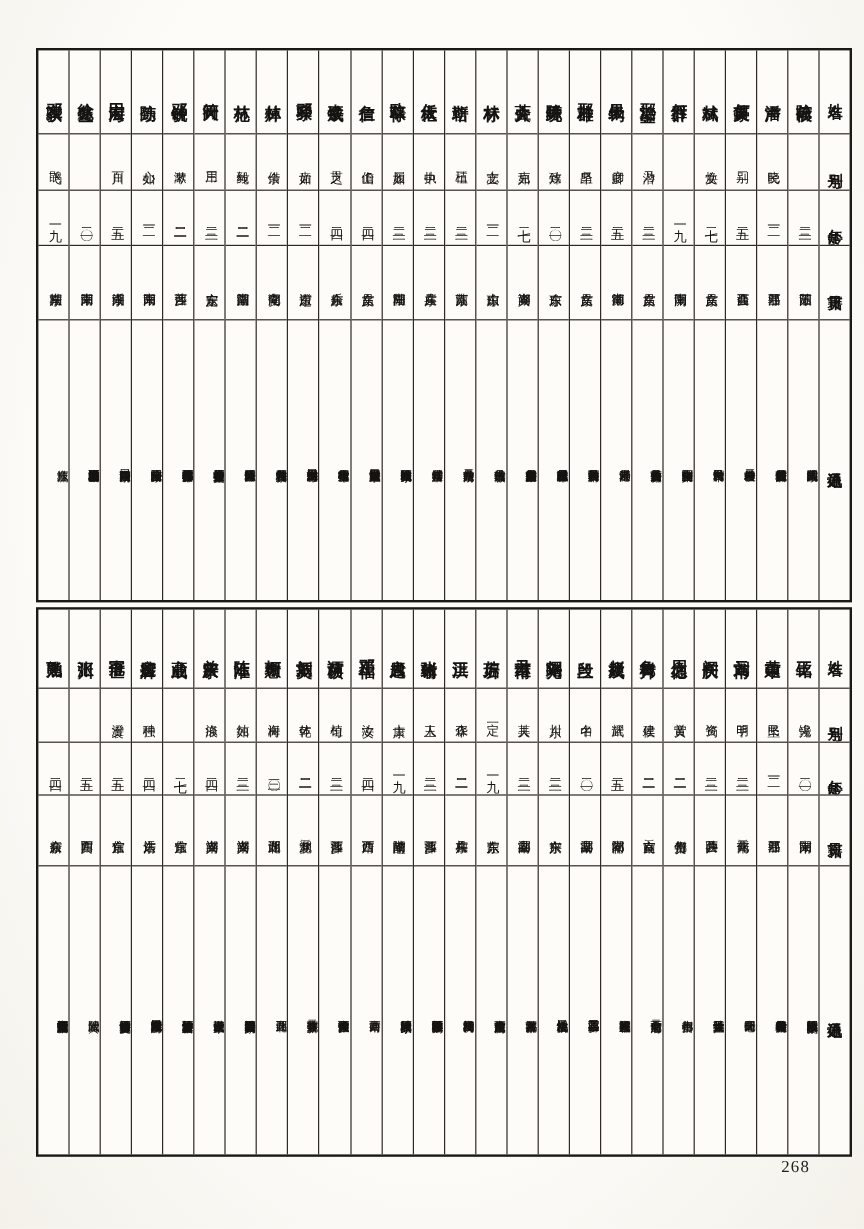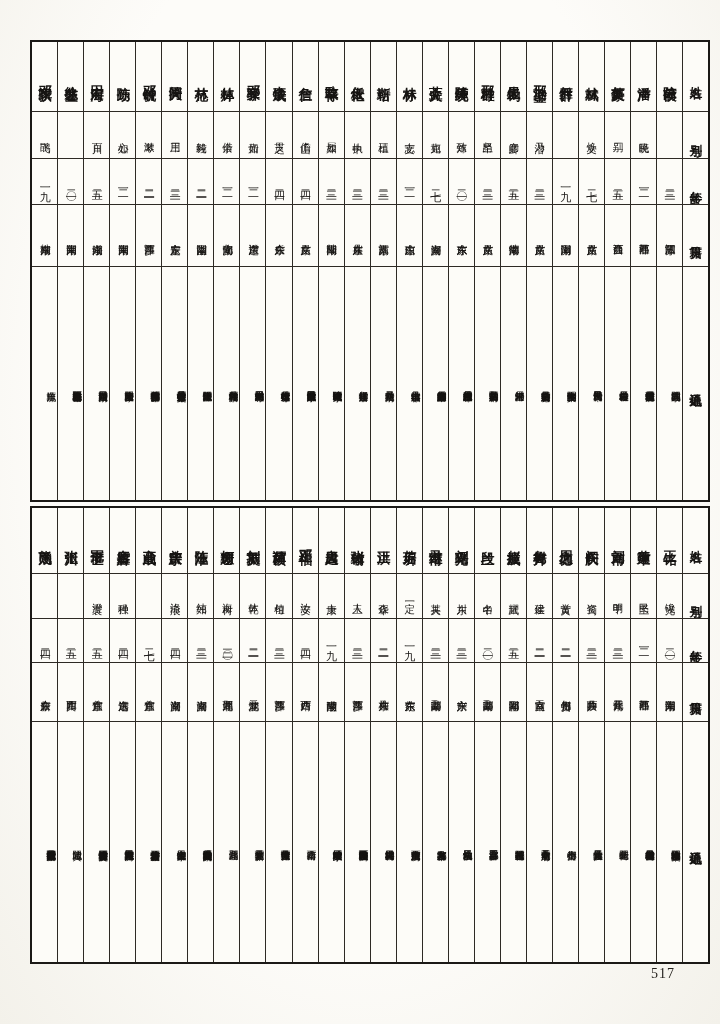--- a/index.html
+++ b/index.html
@@ -439,13 +439,13 @@
   </div>
     <div class="col">
     <div class="cell c-name vtext">熊勋飞</div>
     <div class="cell c-alias vtext"></div>
     <div class="cell c-age vtext">二四</div>
     <div class="cell c-origin vtext">广东新会</div>
     <div class="cell c-addr vtext">新会北街下村同乐阁报室广州市司后街福源号</div>
   </div>
   </div>
 
-<div class="page-number">517</div>
+<div class="page-number">268</div>
 
 </body></html>

